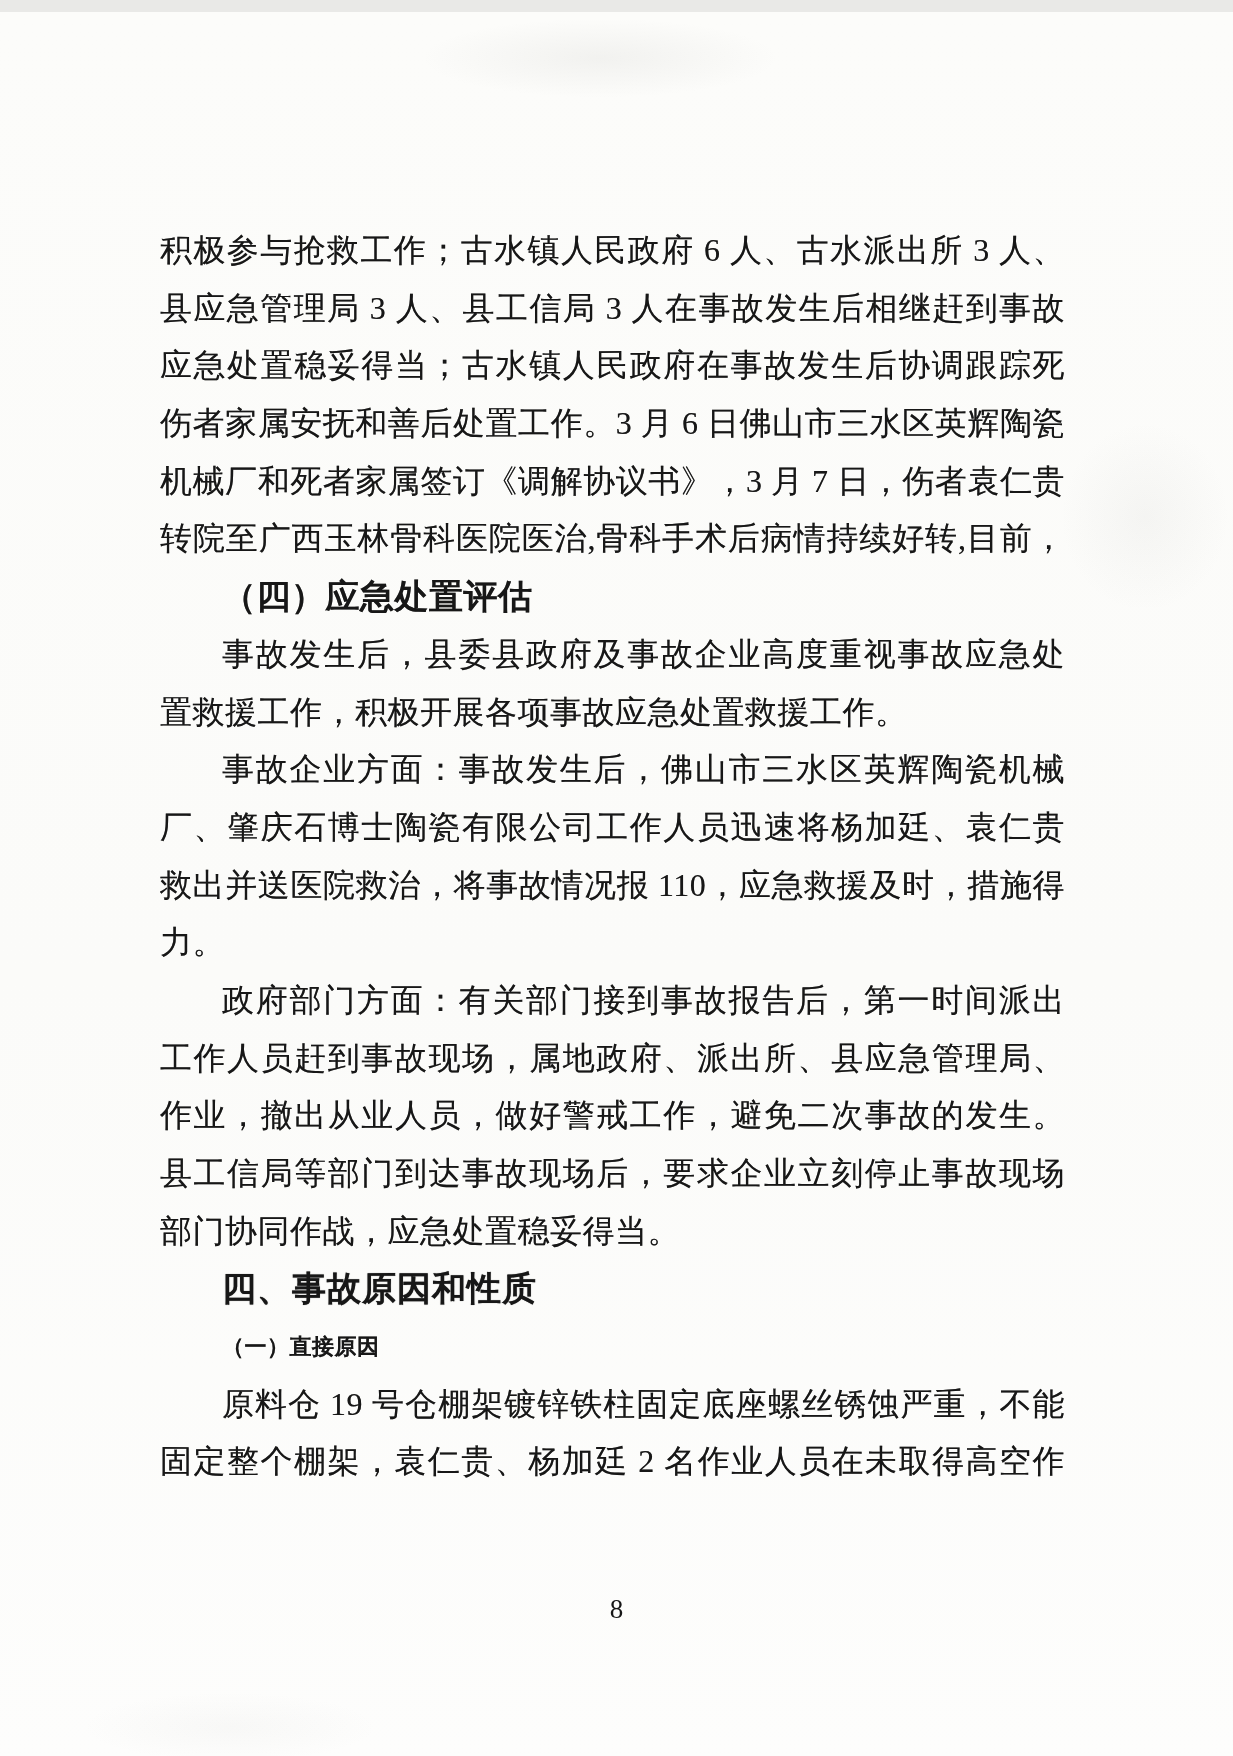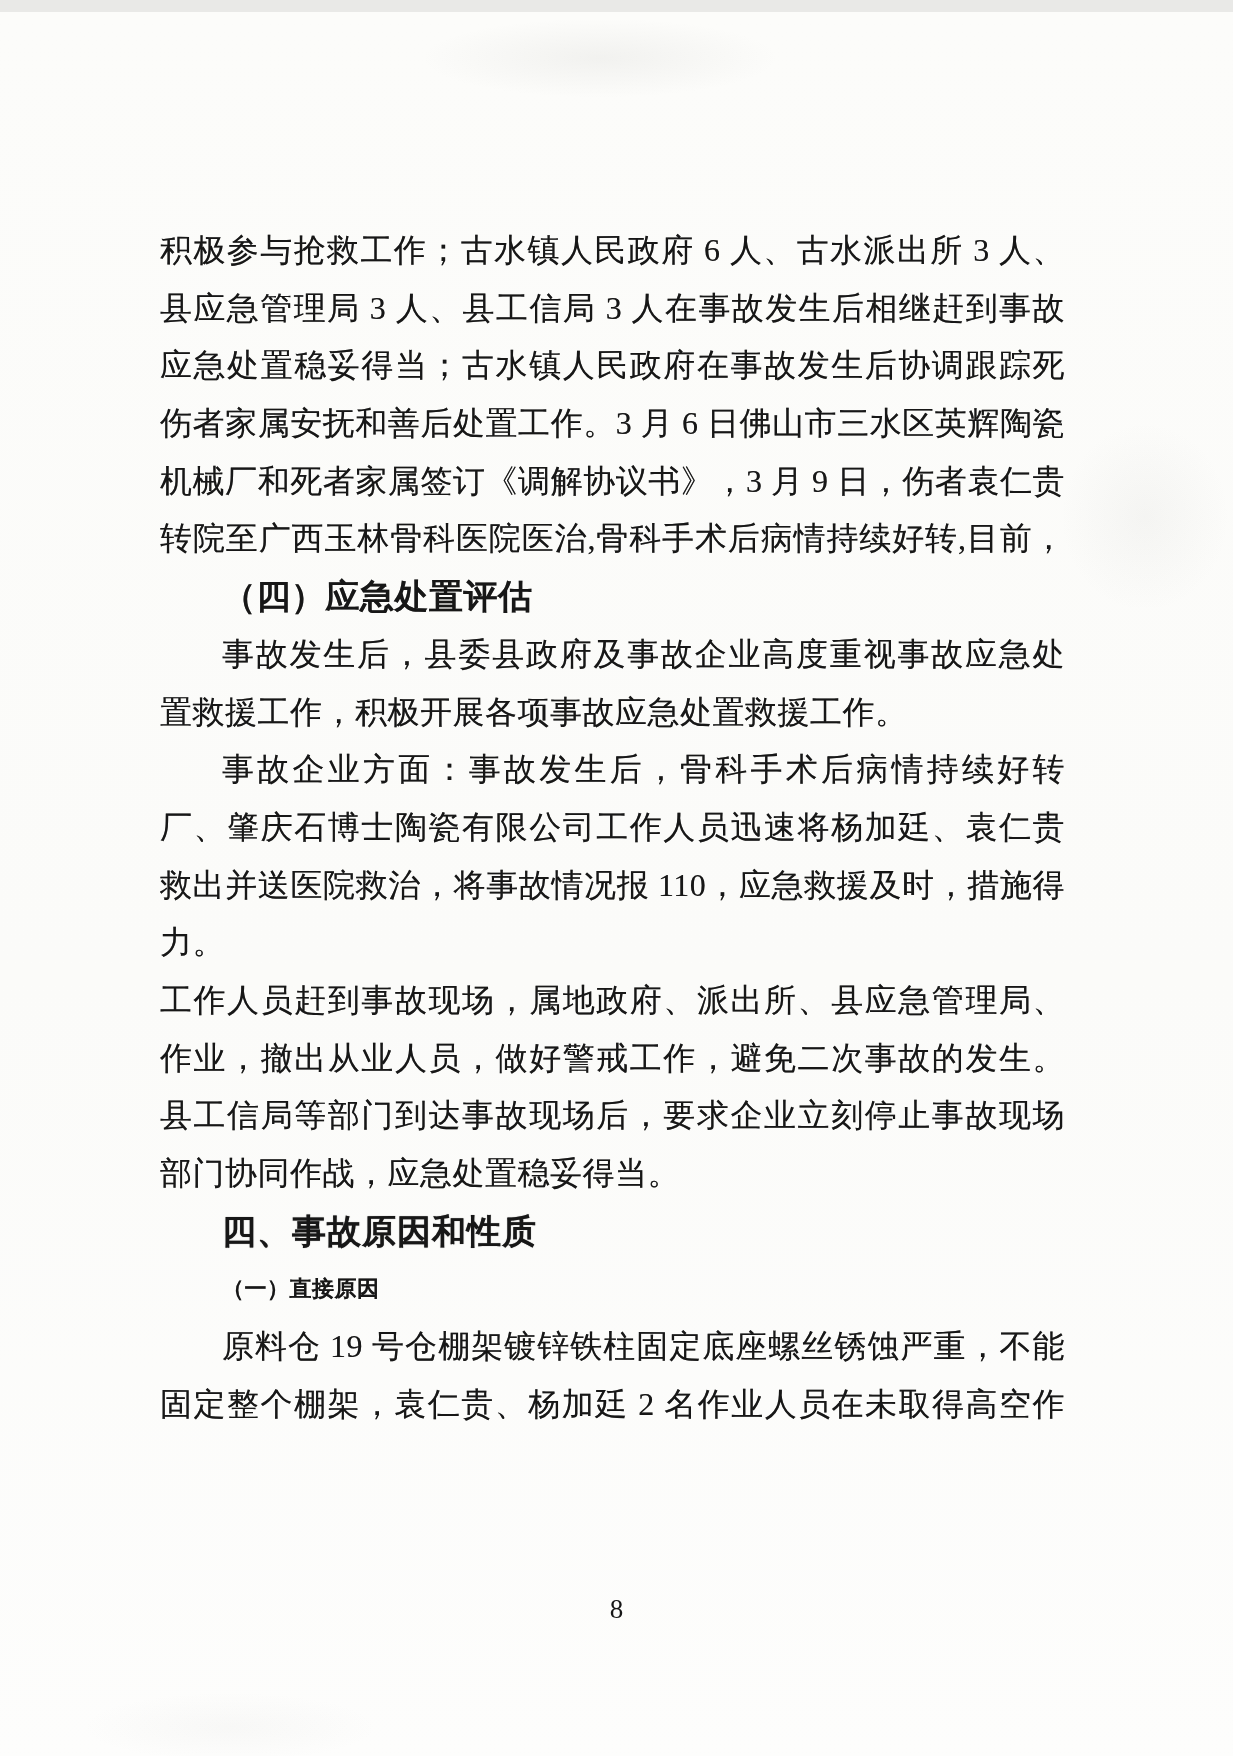--- a/index.html
+++ b/index.html
@@ -58,29 +58,30 @@
 <div class="page">
   <div class="smudge s1"></div>
   <div class="smudge s2"></div>
   <div class="smudge s3"></div>
 
   <div class="text-block">
       <div class="line j">积极参与抢救工作；古水镇人民政府 6 人、古水派出所 3 人、</div>
       <div class="line j">县应急管理局 3 人、县工信局 3 人在事故发生后相继赶到事故</div>
       <div class="line j">应急处置稳妥得当；古水镇人民政府在事故发生后协调跟踪死</div>
       <div class="line j">伤者家属安抚和善后处置工作。3 月 6 日佛山市三水区英辉陶瓷</div>
-      <div class="line j">机械厂和死者家属签订《调解协议书》，3 月 9 日，伤者袁仁贵</div>
+      <div class="line j">机械厂和死者家属签订《调解协议书》，3 月 7 日，伤者袁仁贵</div>
       <div class="line j">转院至广西玉林骨科医院医治,骨科手术后病情持续好转,目前，</div>
       <div class="line kai ind">（四）应急处置评估</div>
       <div class="line j ind">事故发生后，县委县政府及事故企业高度重视事故应急处</div>
       <div class="line">置救援工作，积极开展各项事故应急处置救援工作。</div>
-      <div class="line j ind">事故企业方面：事故发生后，骨科手术后病情持续好转</div>
+      <div class="line j ind">事故企业方面：事故发生后，佛山市三水区英辉陶瓷机械</div>
       <div class="line j">厂、肇庆石博士陶瓷有限公司工作人员迅速将杨加廷、袁仁贵</div>
       <div class="line j">救出并送医院救治，将事故情况报 110，应急救援及时，措施得</div>
       <div class="line">力。</div>
+      <div class="line j ind">政府部门方面：有关部门接到事故报告后，第一时间派出</div>
       <div class="line j">工作人员赶到事故现场，属地政府、派出所、县应急管理局、</div>
       <div class="line j">作业，撤出从业人员，做好警戒工作，避免二次事故的发生。</div>
       <div class="line j">县工信局等部门到达事故现场后，要求企业立刻停止事故现场</div>
       <div class="line">部门协同作战，应急处置稳妥得当。</div>
       <div class="line hei ind">四、事故原因和性质</div>
       <div class="line kaib ind">（一）直接原因</div>
       <div class="line j ind">原料仓 19 号仓棚架镀锌铁柱固定底座螺丝锈蚀严重，不能</div>
       <div class="line j">固定整个棚架，袁仁贵、杨加廷 2 名作业人员在未取得高空作</div>
     </div>
 

